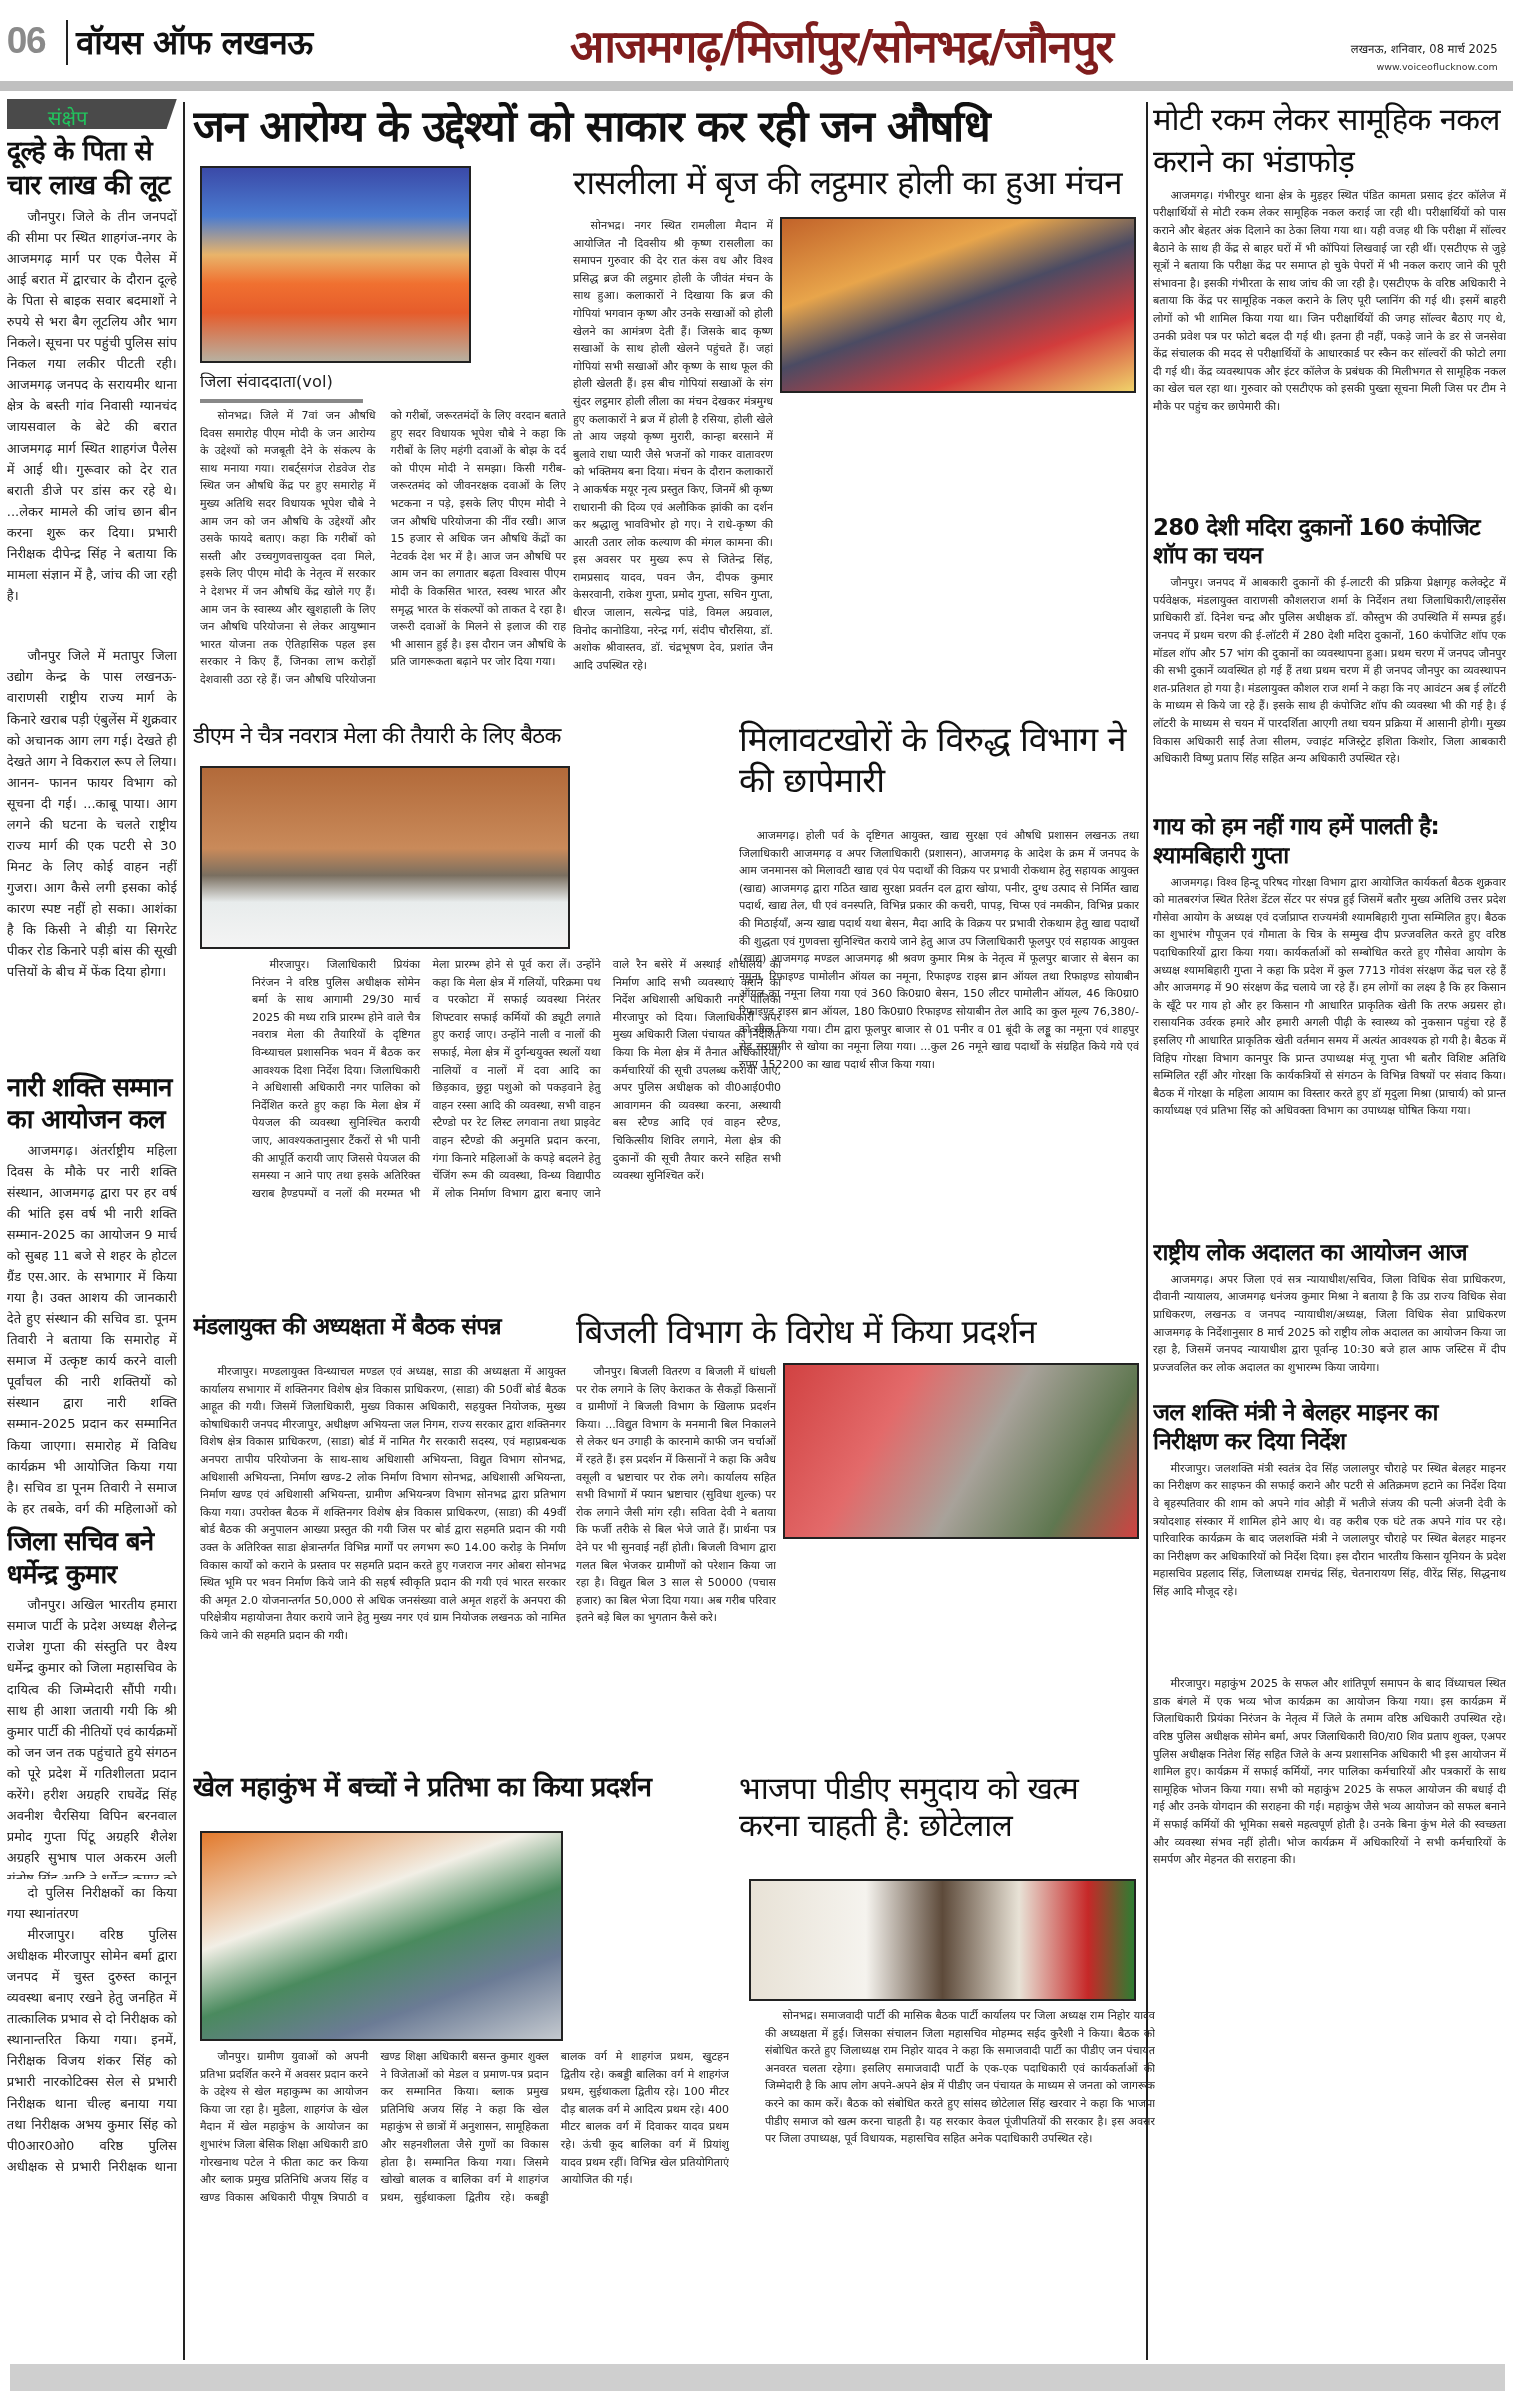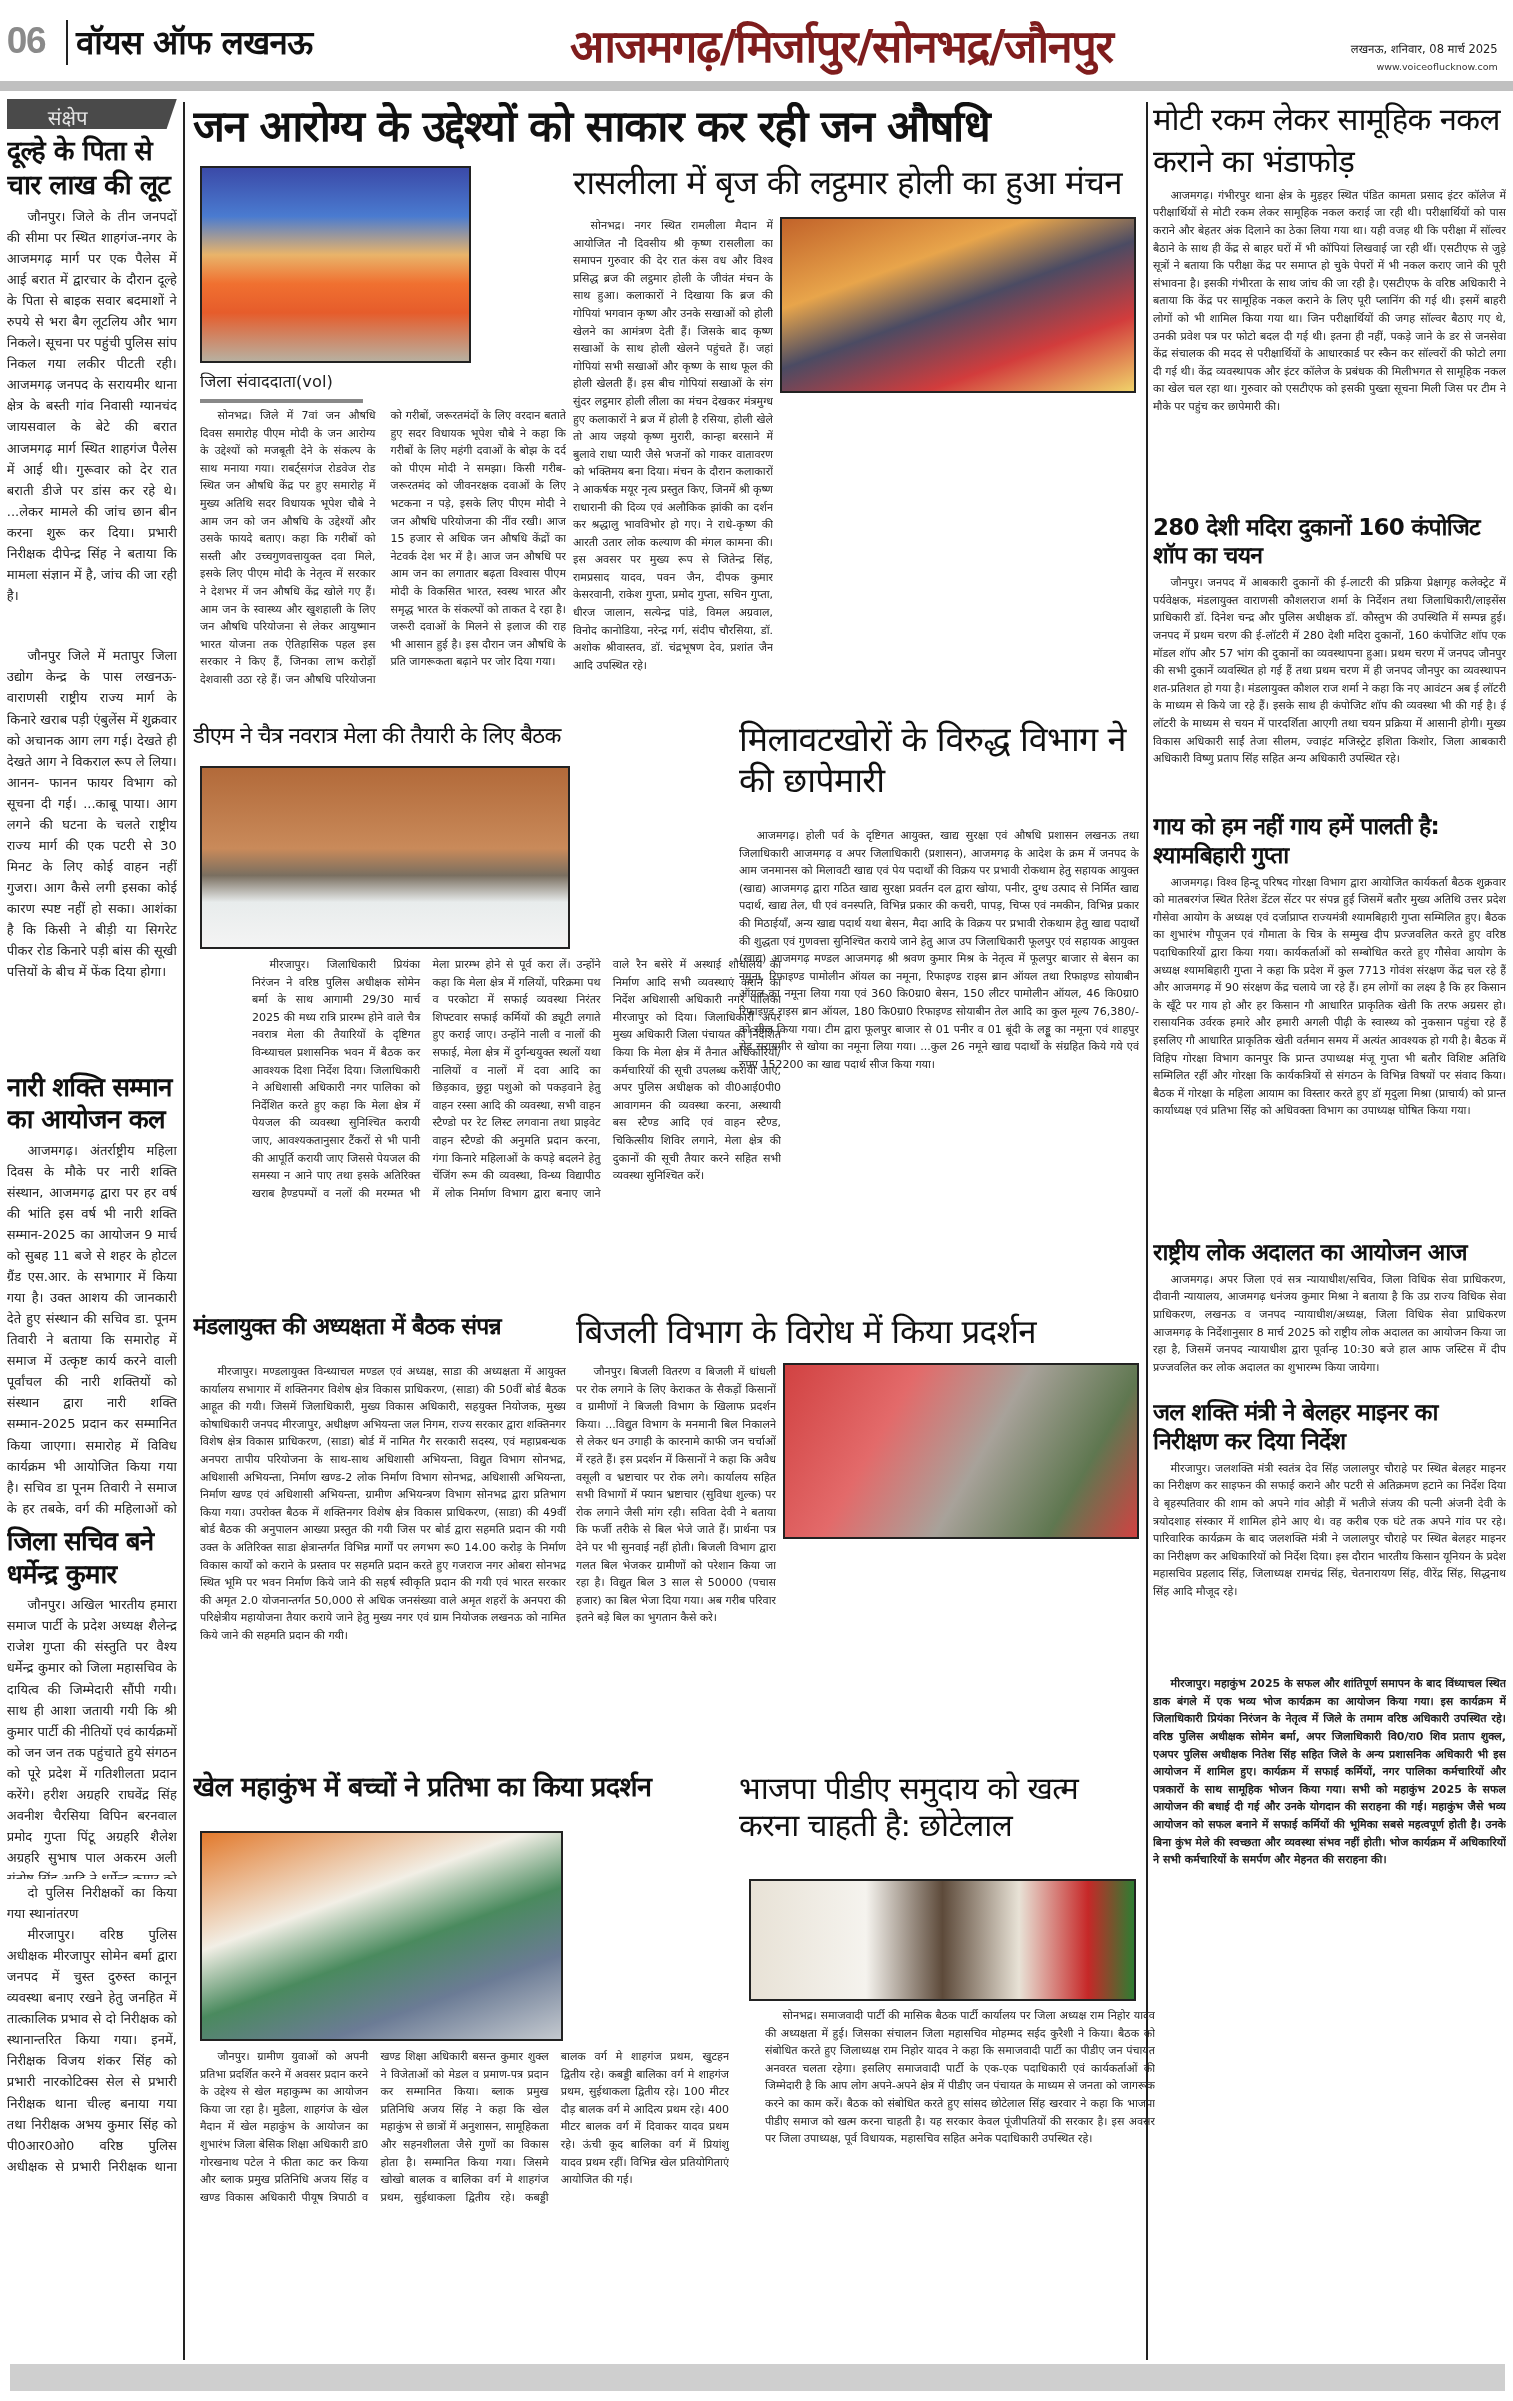--- a/index.html
+++ b/index.html
@@ -12,21 +12,21 @@
   .paper-name { position: absolute; left: 76px; top: 19px; font-size: 33px; font-weight: 700; color: #111; font-family: "DejaVu Sans", sans-serif; letter-spacing: -0.7px; }
   .regions { position: absolute; left: 570px; top: 13.6px; font-size: 45px; font-weight: 700; color: #7f1d1d; font-family: "DejaVu Sans", sans-serif; letter-spacing: -1.4px; }
   .dateline { position: absolute; right: 16.3px; top: 41px; font-size: 11.5px; color: #222; }
   .website { position: absolute; right: 16.3px; top: 61px; font-size: 9.5px; color: #333; }
   .top-bar { position: absolute; left: 0; top: 81px; width: 1514px; height: 9.5px; background: #c0c0c0; }
   .bottom-bar { position: absolute; left: 9.5px; top: 2364px; width: 1495px; height: 27px; background: #cfcfcf; }
 
   .vrule { position: absolute; background: #222; width: 2px; }
 
   .block { position: absolute; overflow: hidden; }
-  .kicker { background: #4a4a4a; color: #e5e5e5; font-size: 20.3px; padding: 4.1px 0 4.1px 41px; clip-path: polygon(0 0, 100% 0, 94% 100%, 0 100%); height: 30px; }
+  .kicker { background: #4a4a4a; color: #22c55e; font-size: 20.3px; padding: 4.1px 0 4.1px 41px; clip-path: polygon(0 0, 100% 0, 94% 100%, 0 100%); height: 30px; }
   h1, h2, h3 { font-family: "DejaVu Sans", sans-serif; color: #111; }
   .hl-xl { font-size: 41px; font-weight: 700; line-height: 1.15; letter-spacing: -1.4px; }
   .hl-lg { font-size: 34px; font-weight: 400; line-height: 1.2; letter-spacing: -0.7px; }
   .hl-md { font-size: 27px; font-weight: 700; line-height: 1.25; letter-spacing: -0.7px; }
   .hl-sm { font-size: 23px; font-weight: 700; line-height: 1.25; letter-spacing: -0.7px; }
   .hl-thin { font-weight: 400; }
   .body-text { font-size: 13px; line-height: 1.62; text-align: justify; color: #222; }
   .body-text.small { font-size: 11px; line-height: 1.6; }
   .body-text p { text-indent: 1.6em; }
   .cols-2 { column-count: 2; column-gap: 15px; }
@@ -178,20 +178,20 @@
         <p>आजमगढ़। अपर जिला एवं सत्र न्यायाधीश/सचिव, जिला विधिक सेवा प्राधिकरण, दीवानी न्यायालय, आजमगढ़ धनंजय कुमार मिश्रा ने बताया है कि उप्र राज्य विधिक सेवा प्राधिकरण, लखनऊ व जनपद न्यायाधीश/अध्यक्ष, जिला विधिक सेवा प्राधिकरण आजमगढ़ के निर्देशानुसार 8 मार्च 2025 को राष्ट्रीय लोक अदालत का आयोजन किया जा रहा है, जिसमें जनपद न्यायाधीश द्वारा पूर्वान्ह 10:30 बजे हाल आफ जस्टिस में दीप प्रज्जवलित कर लोक अदालत का शुभारम्भ किया जायेगा।</p>
       </div>
   </article>
   <article style="margin-top:5.4px;">
     <h2 class="hl-sm" style="font-size:23px;">जल शक्ति मंत्री ने बेलहर माइनर का निरीक्षण कर दिया निर्देश</h2>
     <div class="body-text small" style="height:210px; overflow:hidden; margin-top:4.1px;">
         <p>मीरजापुर। जलशक्ति मंत्री स्वतंत्र देव सिंह जलालपुर चौराहे पर स्थित बेलहर माइनर का निरीक्षण कर साइफन की सफाई कराने और पटरी से अतिक्रमण हटाने का निर्देश दिया वे बृहस्पतिवार की शाम को अपने गांव ओड़ी में भतीजे संजय की पत्नी अंजनी देवी के त्रयोदशाह संस्कार में शामिल होने आए थे। वह करीब एक घंटे तक अपने गांव पर रहे। पारिवारिक कार्यक्रम के बाद जलशक्ति मंत्री ने जलालपुर चौराहे पर स्थित बेलहर माइनर का निरीक्षण कर अधिकारियों को निर्देश दिया। इस दौरान भारतीय किसान यूनियन के प्रदेश महासचिव प्रहलाद सिंह, जिलाध्यक्ष रामचंद्र सिंह, चेतनारायण सिंह, वीरेंद्र सिंह, सिद्धनाथ सिंह आदि मौजूद रहे।</p>
       </div>
   </article>
   <article style="margin-top:5.4px;">
-    <div class="body-text small" style="height:380px; overflow:hidden; margin-top:4.1px;font-weight:bold;">
+    <div class="body-text small" style="height:380px; overflow:hidden; margin-top:4.1px;">
         <p>मीरजापुर। महाकुंभ 2025 के सफल और शांतिपूर्ण समापन के बाद विंध्याचल स्थित डाक बंगले में एक भव्य भोज कार्यक्रम का आयोजन किया गया। इस कार्यक्रम में जिलाधिकारी प्रियंका निरंजन के नेतृत्व में जिले के तमाम वरिष्ठ अधिकारी उपस्थित रहे। वरिष्ठ पुलिस अधीक्षक सोमेन बर्मा, अपर जिलाधिकारी वि0/रा0 शिव प्रताप शुक्ल, एअपर पुलिस अधीक्षक नितेश सिंह सहित जिले के अन्य प्रशासनिक अधिकारी भी इस आयोजन में शामिल हुए। कार्यक्रम में सफाई कर्मियों, नगर पालिका कर्मचारियों और पत्रकारों के साथ सामूहिक भोजन किया गया। सभी को महाकुंभ 2025 के सफल आयोजन की बधाई दी गई और उनके योगदान की सराहना की गई। महाकुंभ जैसे भव्य आयोजन को सफल बनाने में सफाई कर्मियों की भूमिका सबसे महत्वपूर्ण होती है। उनके बिना कुंभ मेले की स्वच्छता और व्यवस्था संभव नहीं होती। भोज कार्यक्रम में अधिकारियों ने सभी कर्मचारियों के समर्पण और मेहनत की सराहना की।</p>
       </div>
   </article>
 </div>
 
 <div class="bottom-bar"></div>
 
 
 </body></html>

